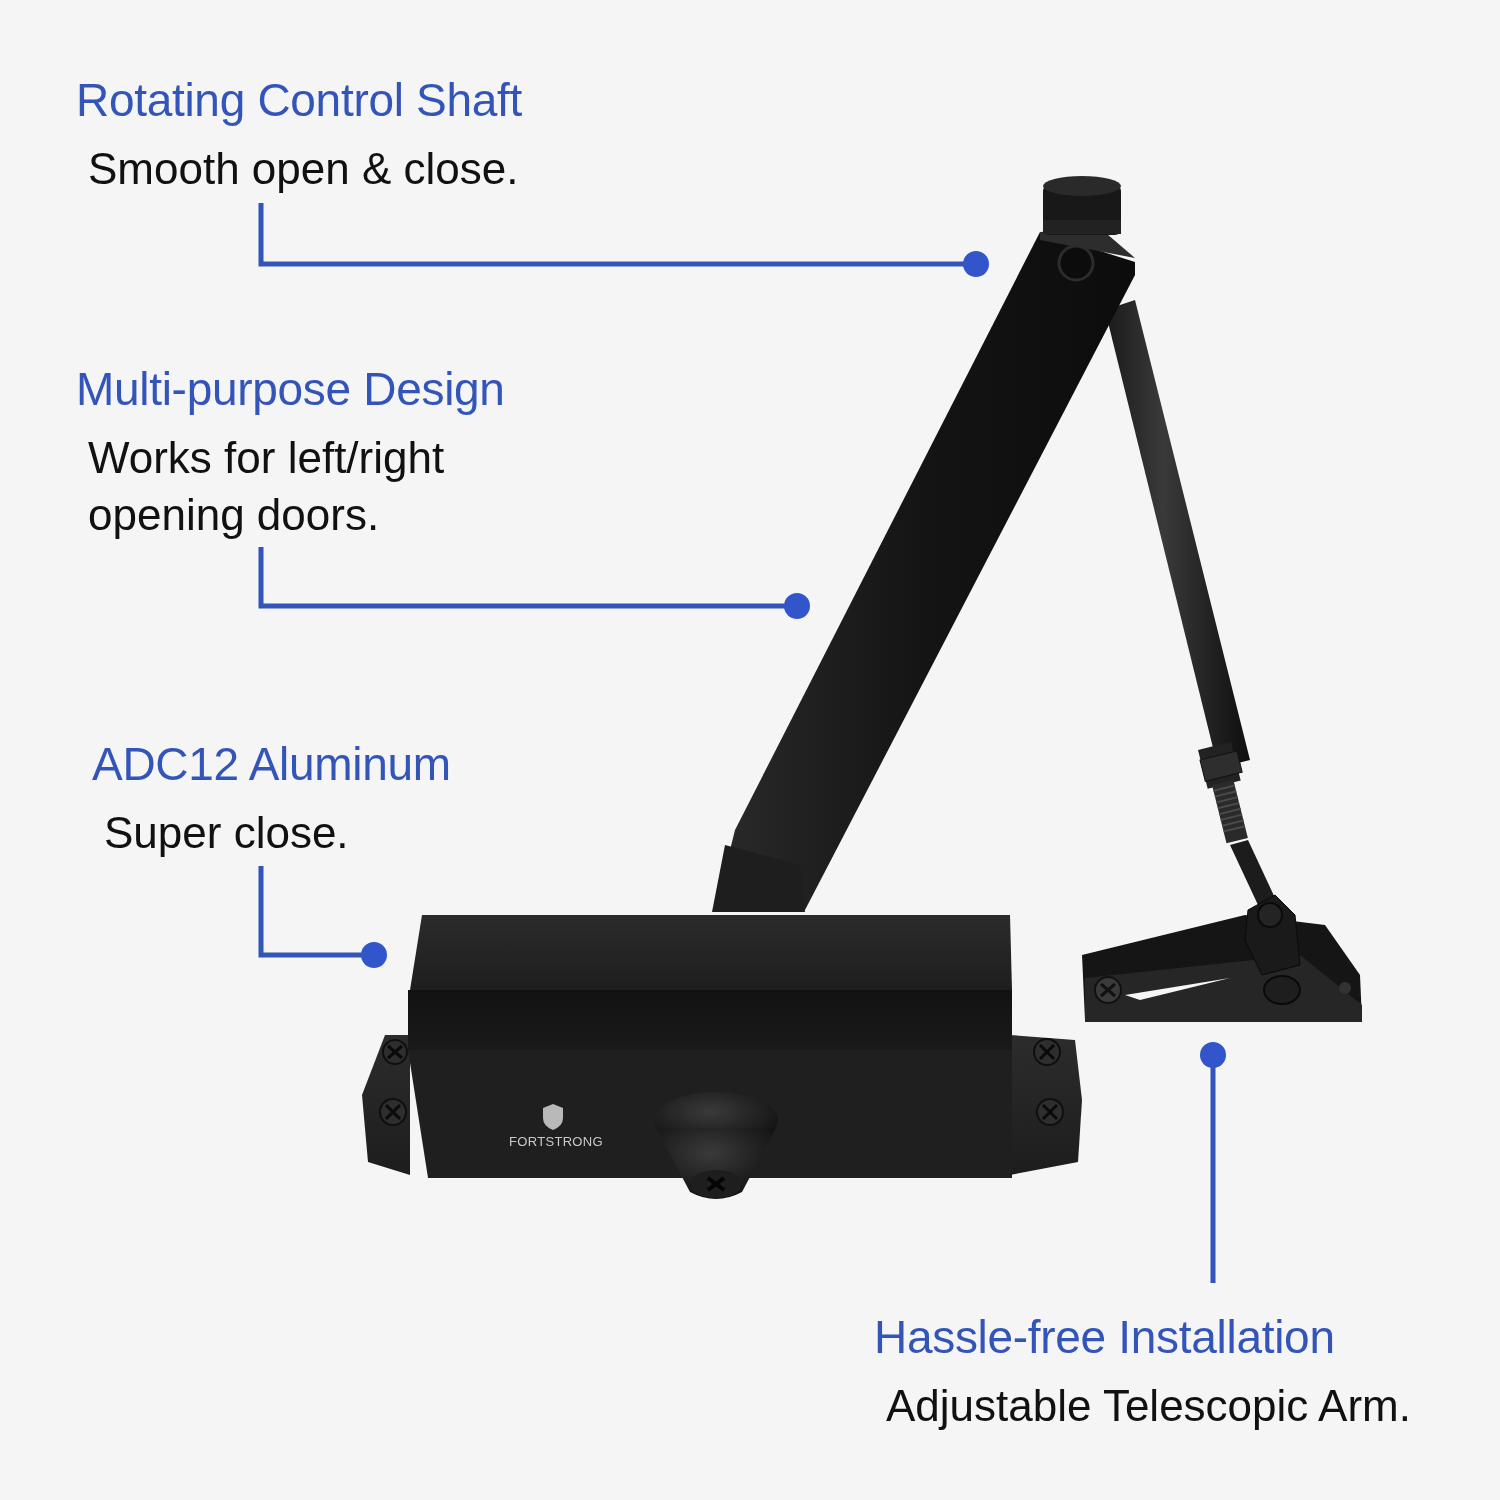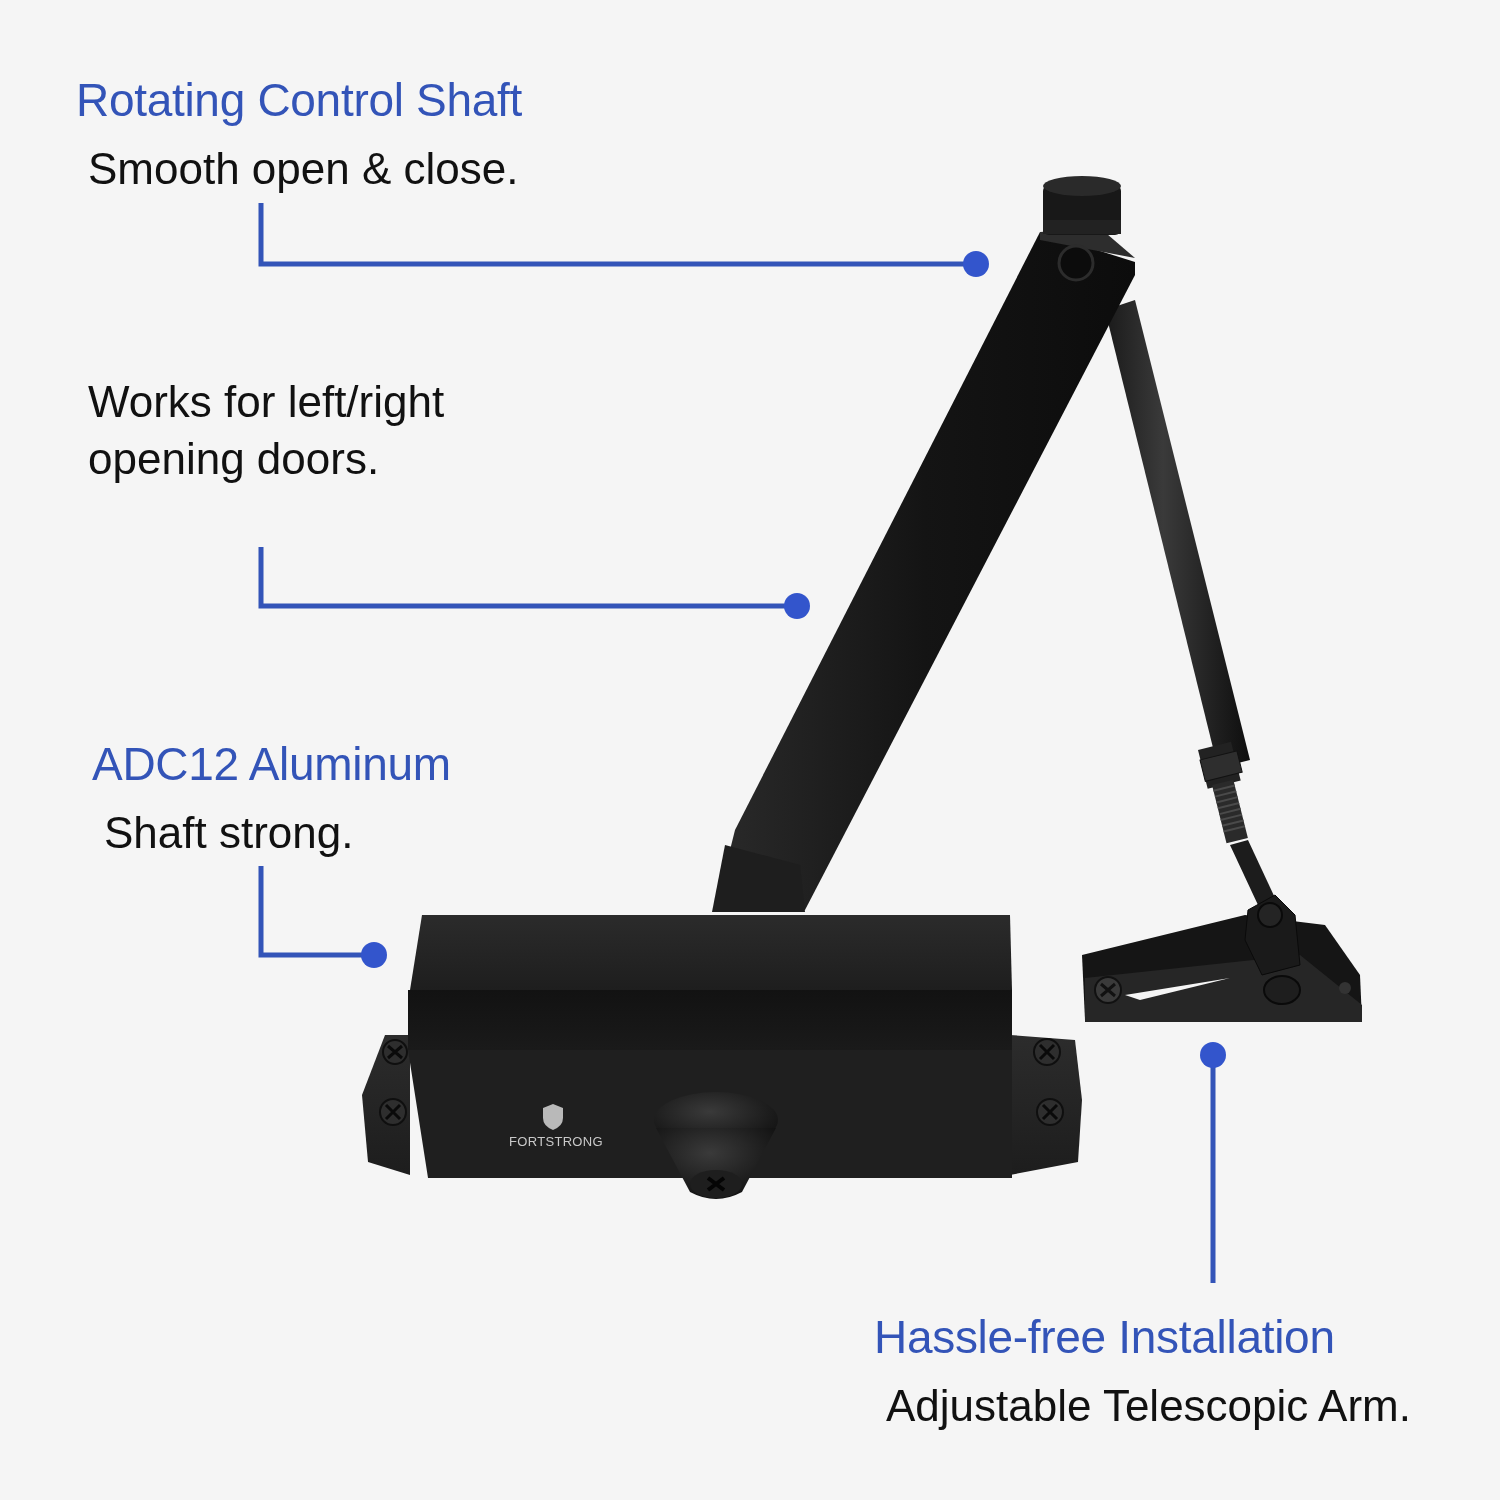--- a/index.html
+++ b/index.html
@@ -159,25 +159,26 @@
     <circle cx="1213" cy="1055" r="13"></circle>
   </g>
 </svg>
 
 <div class="feature" style="left:76px; top:72px;">
   <p class="feature-title">Rotating Control Shaft</p>
   <p class="feature-desc">Smooth open &amp; close.</p>
 </div>
 
 <div class="feature" style="left:76px; top:361px;">
+  <p class="feature-title">Multi-purpose Design</p>
   <p class="feature-desc">Works for left/right
 opening doors.</p>
 </div>
 
 <div class="feature" style="left:92px; top:736px;">
   <p class="feature-title">ADC12 Aluminum</p>
-  <p class="feature-desc">Shaft strong.</p>
+  <p class="feature-desc">Super close.</p>
 </div>
 
 <div class="feature align-right" style="right:77px; top:1309px;">
   <p class="feature-title">Hassle-free Installation</p>
   <p class="feature-desc">Adjustable Telescopic Arm.</p>
 </div>
 
 </body></html>

